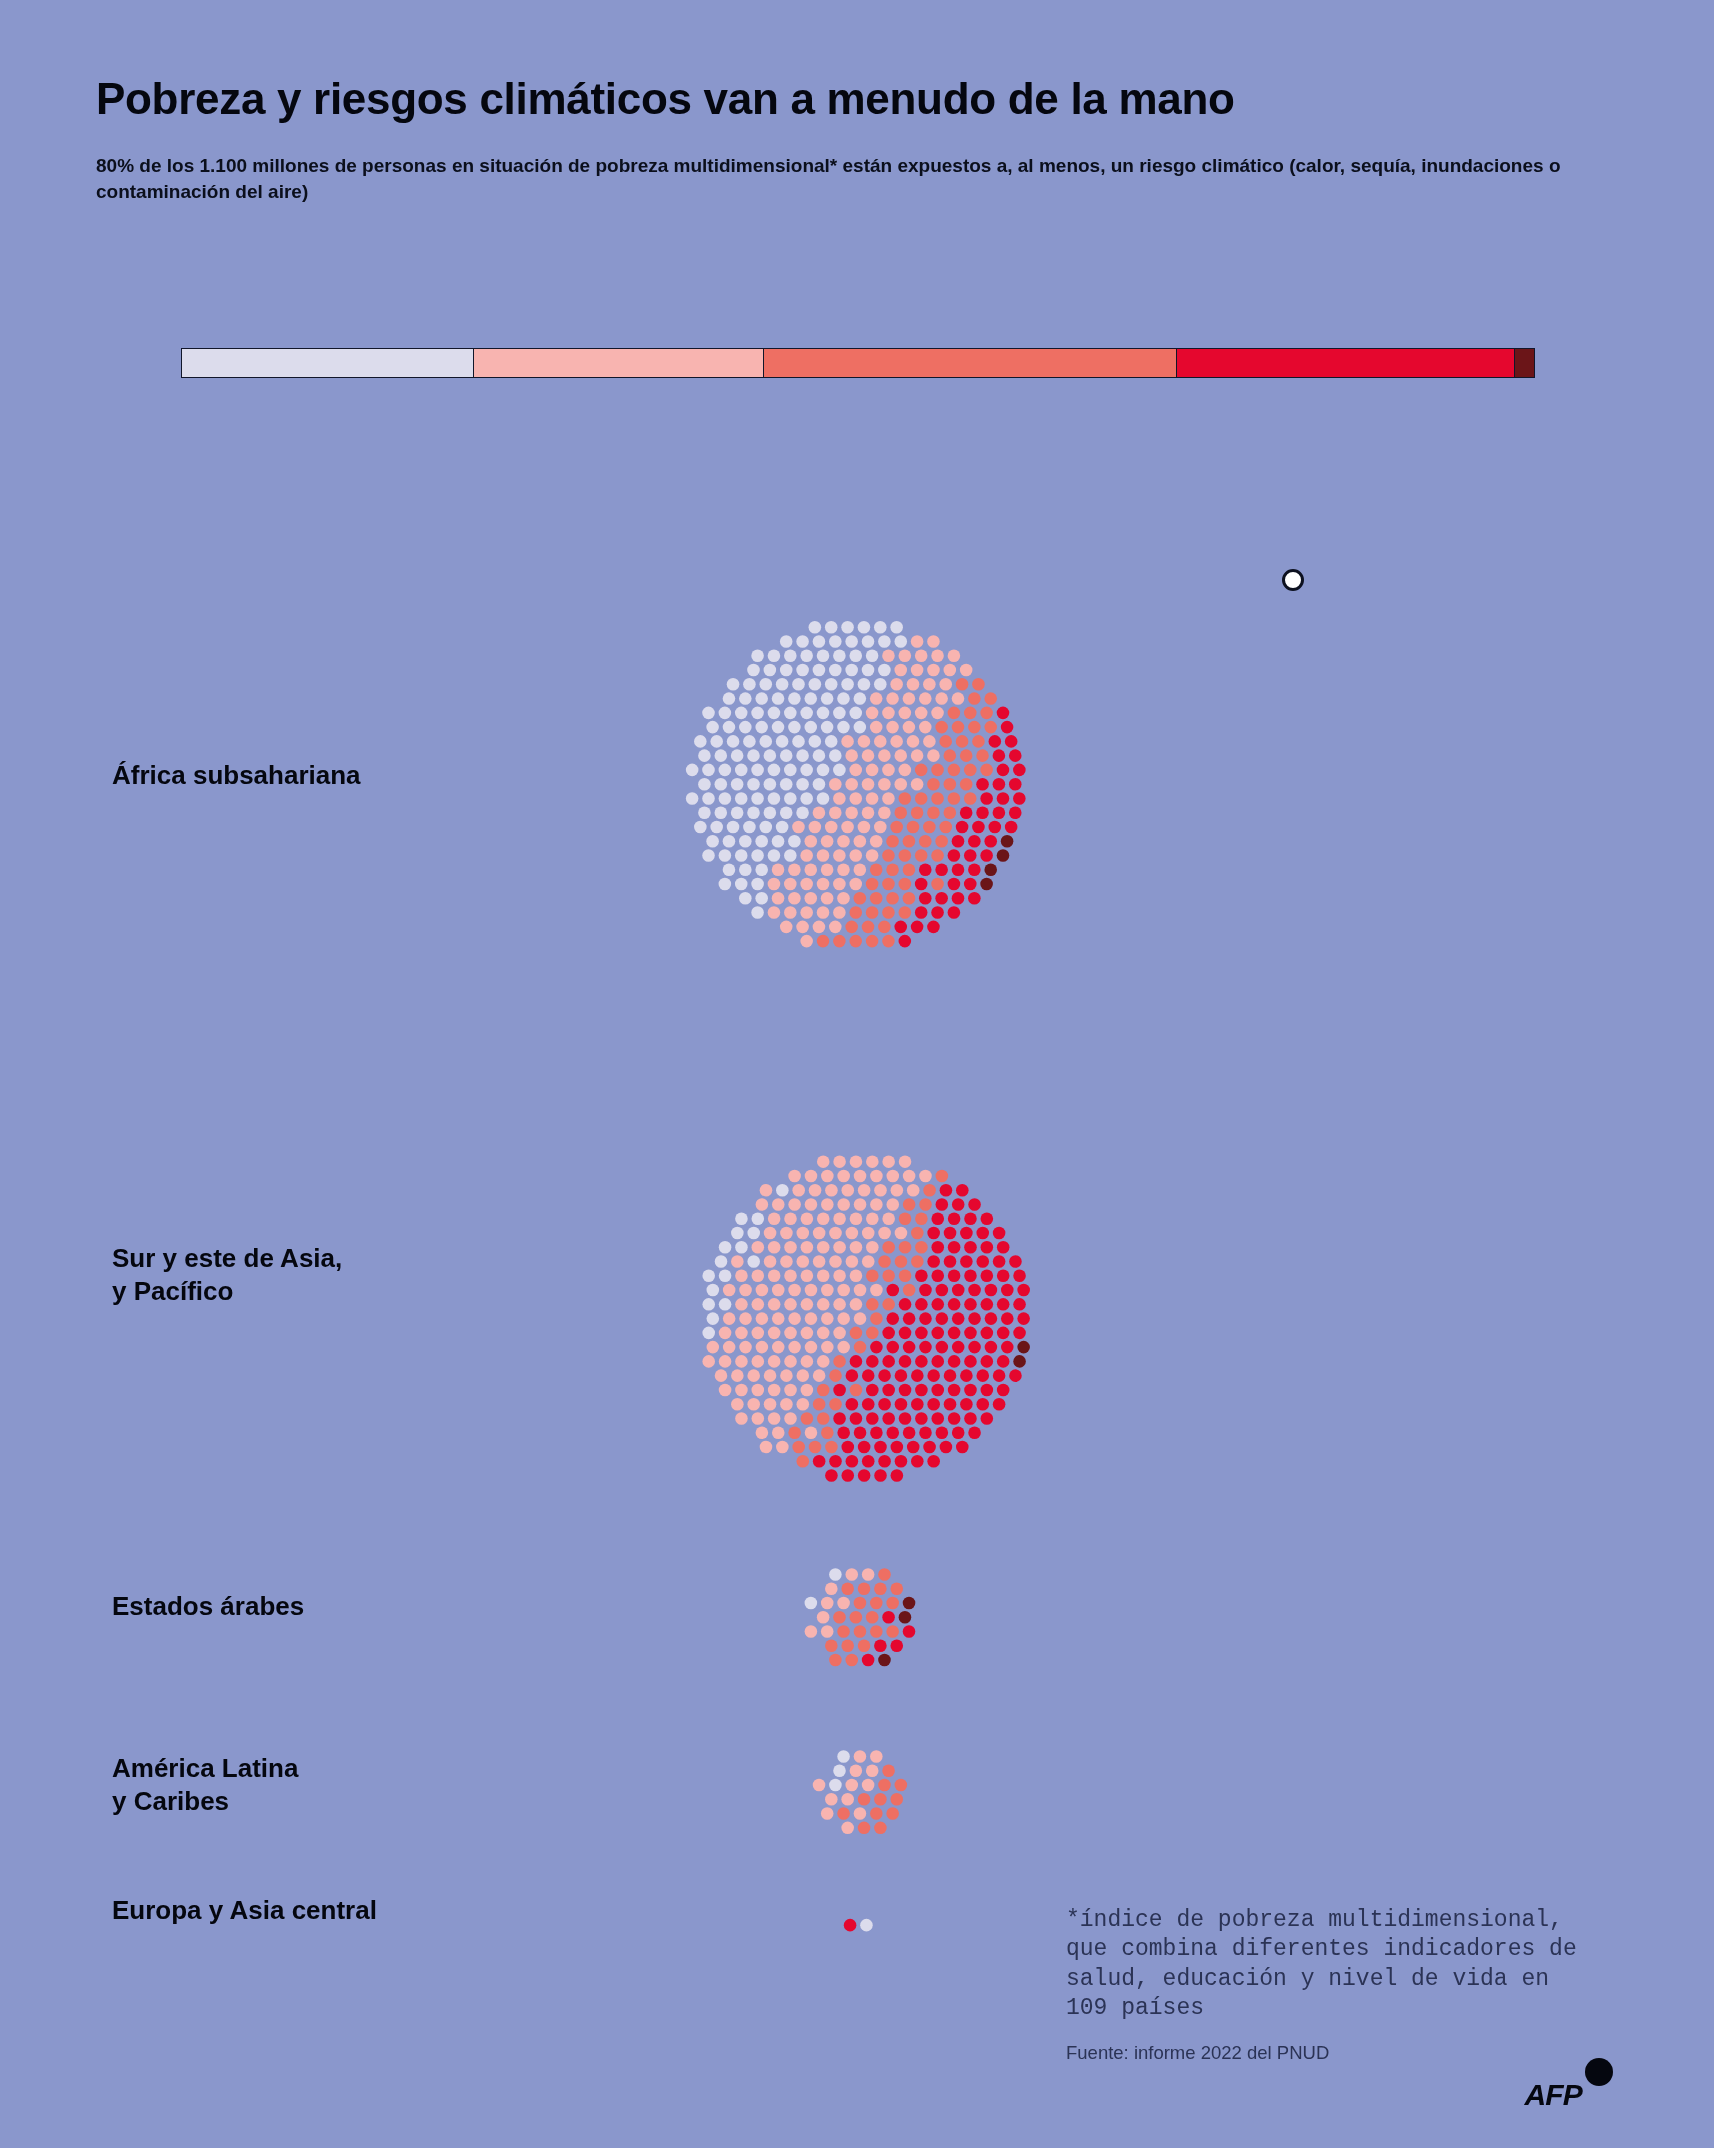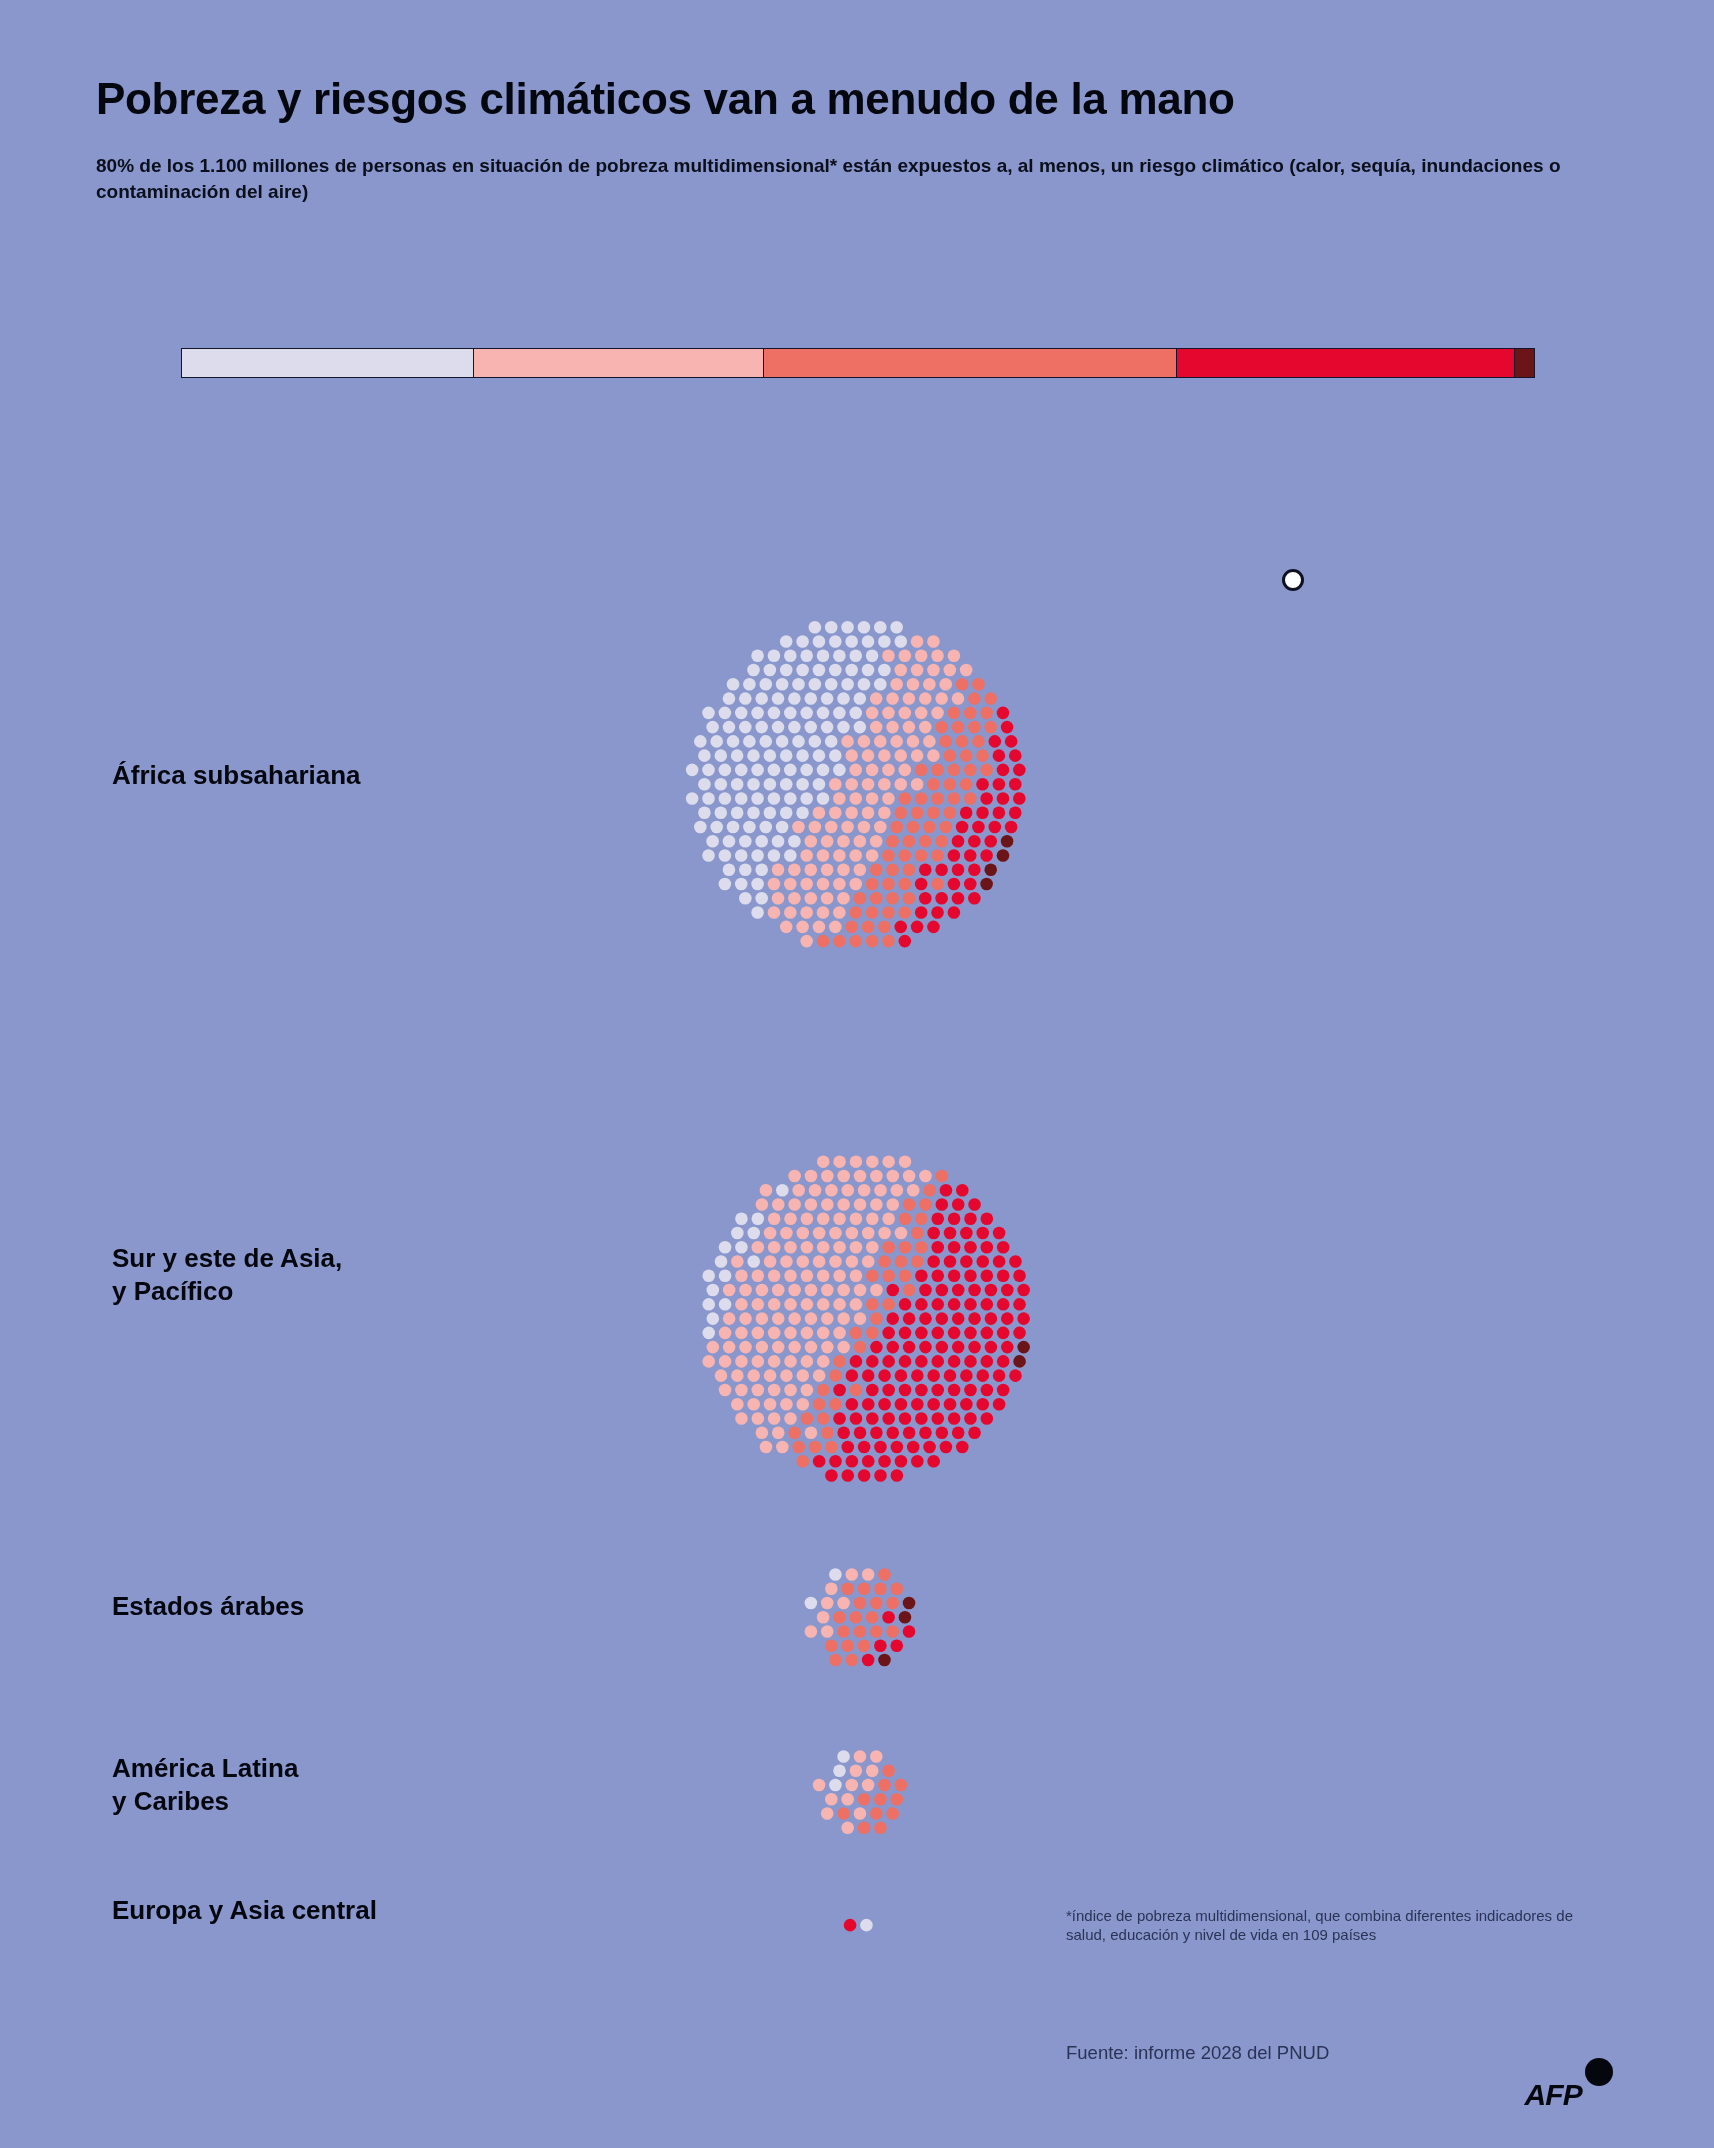--- a/index.html
+++ b/index.html
@@ -150,23 +150,24 @@
     top: 0;
   }
   .cluster svg { display: block; overflow: visible; }
 
   
   #footnote {
     position: absolute;
     left: 1066px;
     top: 1906px;
     width: 537px;
-    font-size: 15px;
+    font-size: 23px;
     line-height: 1.28;
     color: #2b3355;
+    font-family: Liberation Mono, monospace;
   }
   #source {
     position: absolute;
     left: 1066px;
     top: 2042px;
     font-size: 18.5px;
     color: #2b3355;
   }
   #afp-logo {
     position: absolute;
@@ -1031,18 +1032,18 @@
         <circle cx="1068.88" cy="2144.51" r="7.50" fill="#ee6f63"></circle>
       </g>
       <g>
         <circle cx="1032.75" cy="2294.50" r="7.50" fill="#dcdcec"></circle>
         <circle cx="1013.25" cy="2294.50" r="7.50" fill="#e5072e"></circle>
       </g>
     </svg>
   </div>
 
 <div id="footnote">*índice de pobreza multidimensional, que combina diferentes indicadores de salud, educación y nivel de vida en 109 países</div>
-<div id="source">Fuente: informe 2028 del PNUD</div>
+<div id="source">Fuente: informe 2022 del PNUD</div>
 <div id="afp-logo">
   <span class="afp-text">AFP</span>
   <span class="afp-dot"></span>
 </div>
 
 
 </body></html>

